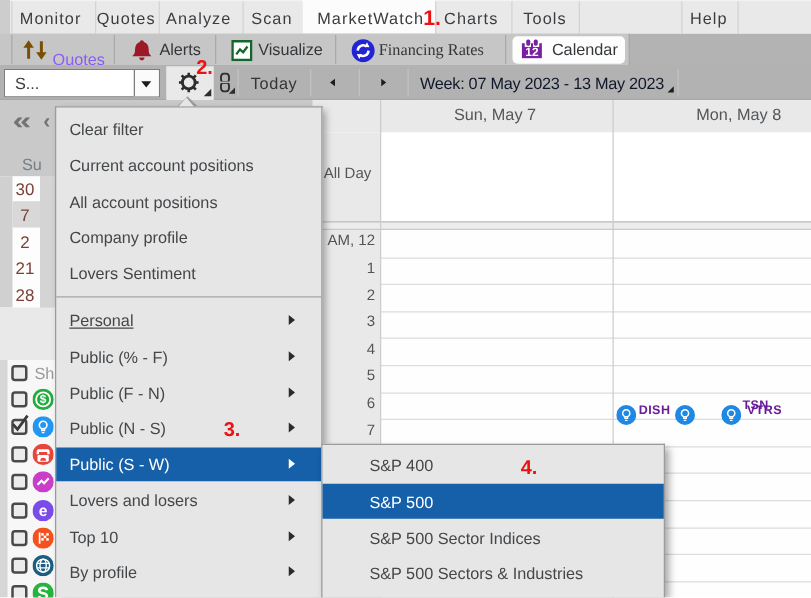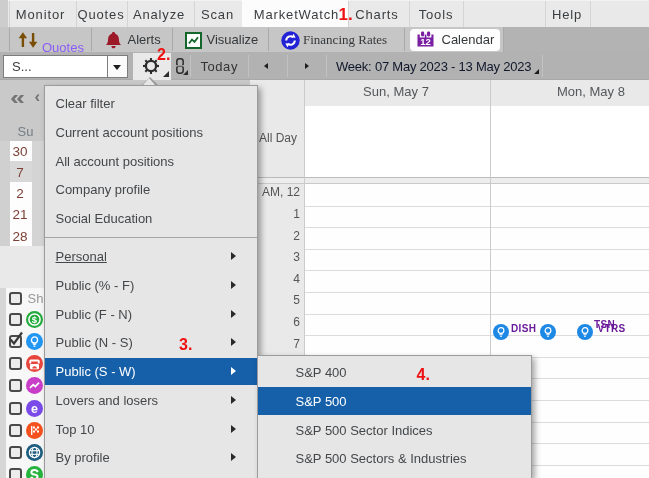--- a/index.html
+++ b/index.html
@@ -237,21 +237,21 @@
     <circle cx="8.5" cy="8.5" r="8.5" fill="#27b43e"></circle>
     <path d="M11.7,6.1 C11.3,4.8 10.1,4.1 8.5,4.1 C6.7,4.1 5.4,5 5.4,6.4 C5.4,9.7 11.5,7.5 11.5,10.7 C11.5,12.1 10.2,13 8.4,13 C6.8,13 5.6,12.2 5.2,10.9" fill="none" stroke="#fff" stroke-width="2"></path>
   </svg>
 <div class="a" style="left:141.5px;top:76.5px;width:0;height:0;border-left:8px solid transparent;border-right:8px solid transparent;border-bottom:8px solid #9b9b9b;z-index:30;"></div>
 <div class="a" style="left:143px;top:78px;width:0;height:0;border-left:6.5px solid transparent;border-right:6.5px solid transparent;border-bottom:7px solid #e6e6e6;z-index:32;"></div>
 <div class="a" style="left:44px;top:84.5px;width:214px;height:393.5px;background:#e6e6e6;border:1px solid #9b9b9b;border-bottom:none;box-shadow:3px 3px 6px rgba(0,0,0,0.35);z-index:31;"></div>
 <div class="a" style="left:55.5px;top:96.3px;color:#44474a;z-index:33;">Clear filter</div>
 <div class="a" style="left:55.5px;top:125.0px;color:#44474a;z-index:33;">Current account positions</div>
 <div class="a" style="left:55.5px;top:153.7px;color:#44474a;z-index:33;">All account positions</div>
 <div class="a" style="left:55.5px;top:182.4px;color:#44474a;z-index:33;">Company profile</div>
-<div class="a" style="left:55.5px;top:211.1px;color:#44474a;z-index:33;">Social Education</div>
+<div class="a" style="left:55.5px;top:211.1px;color:#44474a;z-index:33;">Lovers Sentiment</div>
 <div class="a" style="left:45px;top:236.5px;width:212px;height:1px;background:#a6a6a6;z-index:33;"></div>
 <div class="a" style="left:55.5px;top:249.3px;color:#44474a;z-index:34;text-decoration:underline;">Personal</div>
 <div class="a" style="left:231px;top:252.3px;width:0;height:0;border-top:4px solid transparent;border-bottom:4px solid transparent;border-left:5px solid #2a2a2a;z-index:34;"></div>
 <div class="a" style="left:55.5px;top:278.0px;color:#44474a;z-index:34;">Public (% - F)</div>
 <div class="a" style="left:231px;top:281.0px;width:0;height:0;border-top:4px solid transparent;border-bottom:4px solid transparent;border-left:5px solid #2a2a2a;z-index:34;"></div>
 <div class="a" style="left:55.5px;top:306.7px;color:#44474a;z-index:34;">Public (F - N)</div>
 <div class="a" style="left:231px;top:309.7px;width:0;height:0;border-top:4px solid transparent;border-bottom:4px solid transparent;border-left:5px solid #2a2a2a;z-index:34;"></div>
 <div class="a" style="left:55.5px;top:335.4px;color:#44474a;z-index:34;">Public (N - S)</div>
 <div class="a" style="left:231px;top:338.4px;width:0;height:0;border-top:4px solid transparent;border-bottom:4px solid transparent;border-left:5px solid #2a2a2a;z-index:34;"></div>
 <div class="a" style="left:45px;top:357.8px;width:212px;height:27.7px;background:#1560a8;z-index:33;"></div>

